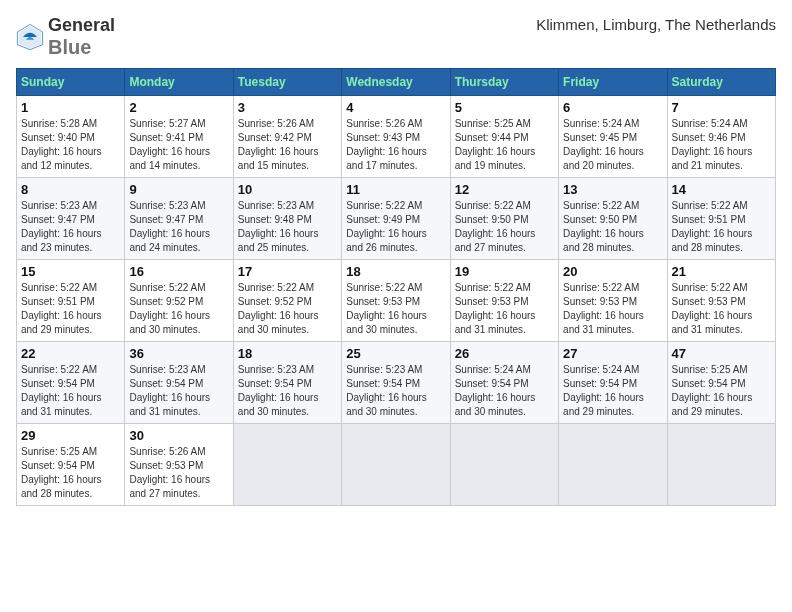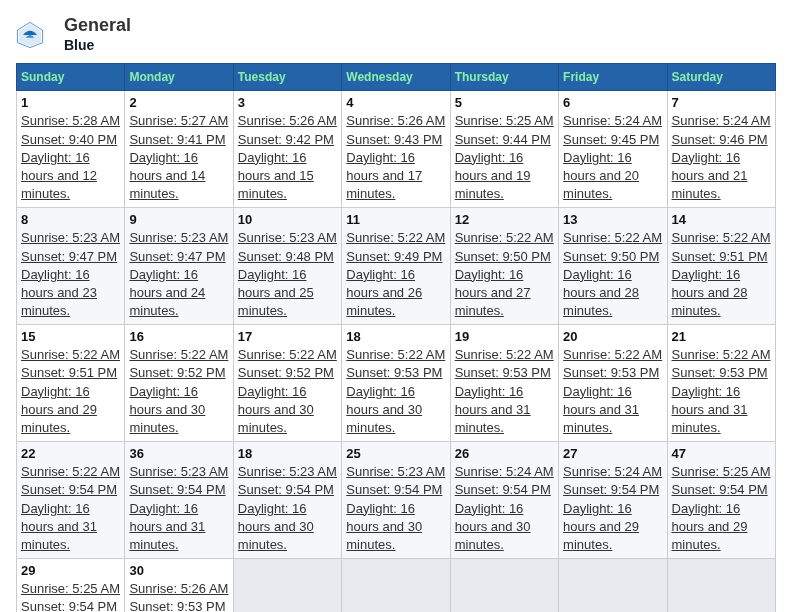--- a/index.html
+++ b/index.html
@@ -12,31 +12,31 @@
     }
     .header {
       display: flex;
       justify-content: space-between;
       align-items: flex-start;
       margin-bottom: 10px;
     }
     .logo {
       display: flex;
       align-items: center;
-      gap: 20px;
+      gap: 4px;
     }
     .logo-text-general {
       font-size: 18px;
       font-weight: bold;
       color: #333;
     }
     .logo-text-blue {
-      font-size: 14px;
-      font-weight: bold;
-      color: #0f172a;
+      font-size: 20px;
+      font-weight: bold;
+      color: #737373;
     }
     .logo-icon {
       width: 28px;
       height: 28px;
     }
     .title-block {
       text-align: right;
     }
     .calendar-title {
       font-size: 32px;
@@ -73,24 +73,23 @@
       background: #f5f7fa;
     }
     .day-number {
       font-size: 13px;
       font-weight: bold;
       color: #111;
       display: block;
       margin-bottom: 2px;
     }
     .day-info {
-      font-size: 13px;
+      font-size: 10px;
       color: #333;
       line-height: 1.4;
-      text-decoration: underline;
     }
     td.empty {
       background: #e8eaf0 !important;
     }
   </style>
 </head>
 <body>
 
 <div class="header">
   <div class="logo">
@@ -101,20 +100,21 @@
       <path d="M14,24 Q20,16 26,24" fill="#2a8fd4"></path>
     </svg>
     <div>
       <div style="line-height:1.1">
         <span class="logo-text-general">General</span><br>
         <span class="logo-text-blue">Blue</span>
       </div>
     </div>
   </div>
   <div class="title-block">
+    <div class="calendar-subtitle">Klimmen, Limburg, The Netherlands</div>
   </div>
 </div>
 
 <table>
   <thead>
     <tr>
     <th>Sunday</th>
         <th>Monday</th>
         <th>Tuesday</th>
         <th>Wednesday</th>

